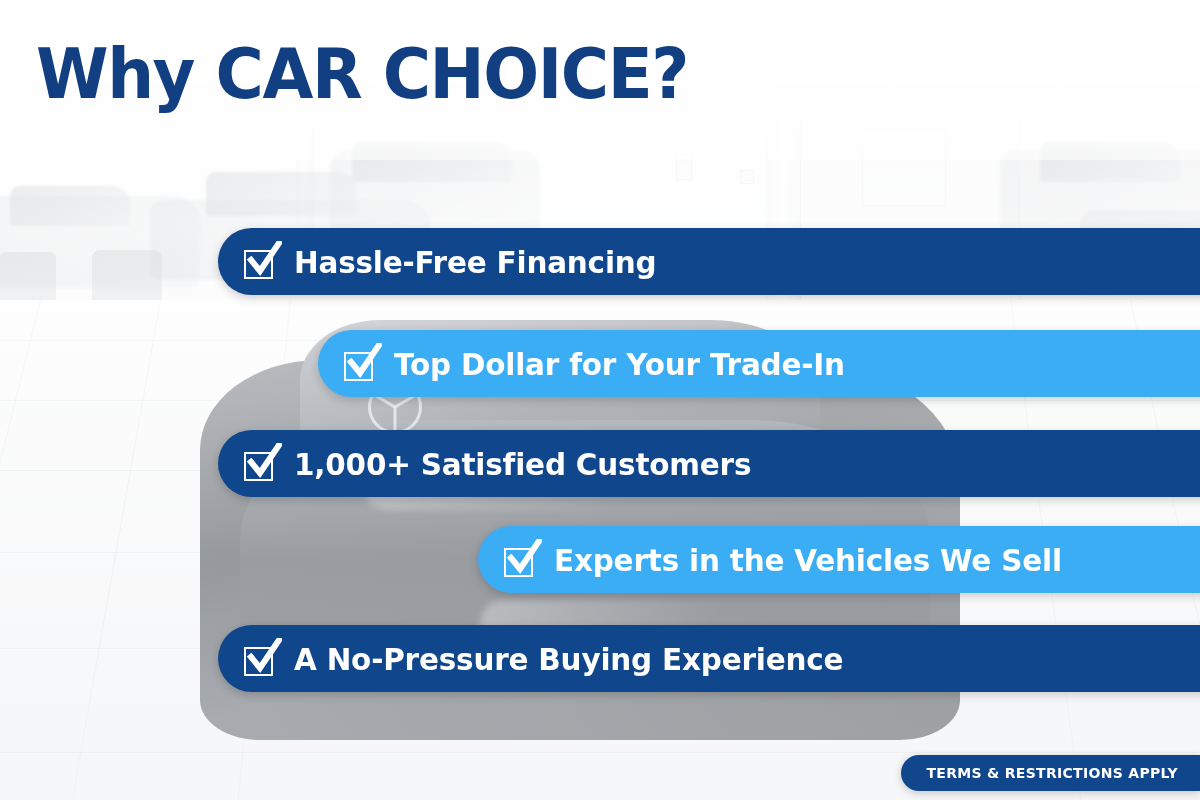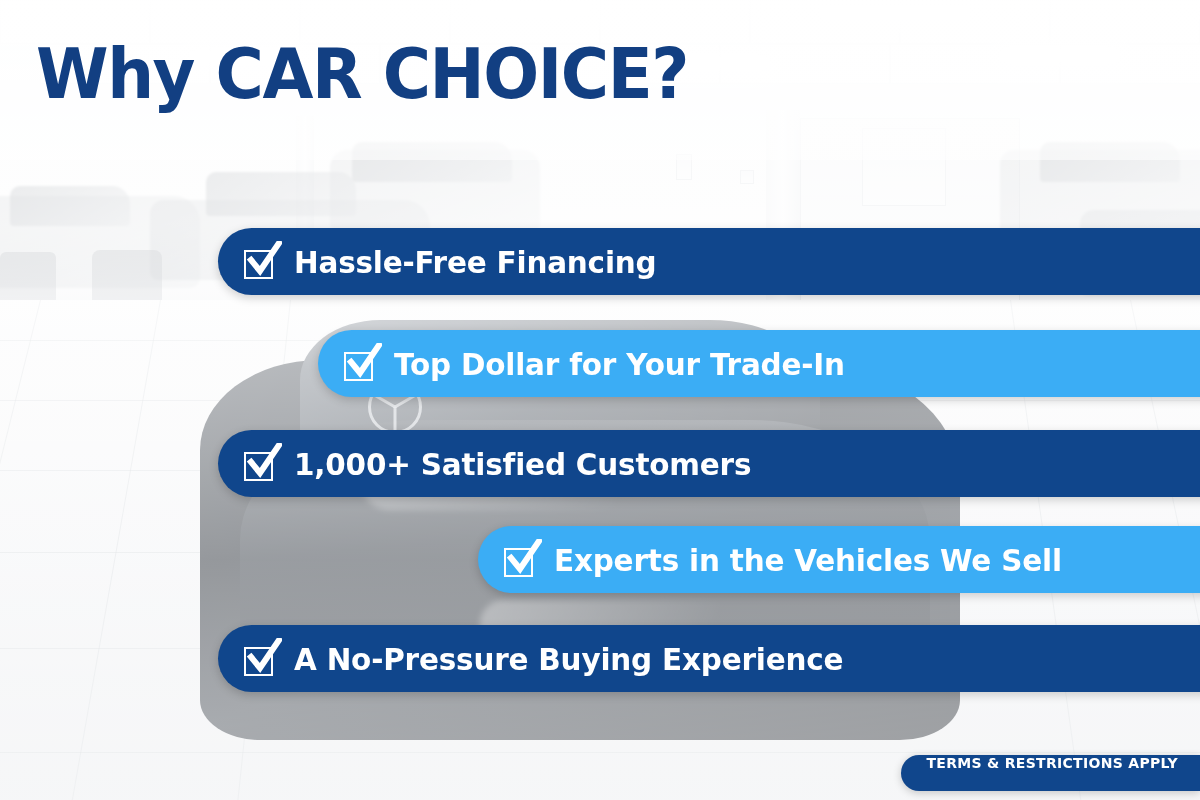--- a/index.html
+++ b/index.html
@@ -167,21 +167,21 @@
     font-weight:bold;
     letter-spacing:-0.2px;
     white-space:nowrap;
     font-family:"DejaVu Sans","Liberation Sans",sans-serif;
     transform:scaleX(.95); transform-origin:left center;
   }
 
   #terms-badge {
     position:absolute; right:0; top:755px;
     height:36px;
-    display:flex; 
+    display:flex; align-items:center;
     padding:0 22px 1px 26px;
     background:#10468C;
     border-radius:20px 0 0 20px;
     box-shadow:0 2px 8px rgba(0,0,0,.2);
   }
   #terms-badge span {
     color:#ffffff; font-size:14px; font-weight:bold; letter-spacing:.3px;
     white-space:nowrap;
     font-family:"DejaVu Sans","Liberation Sans",sans-serif;
   }

